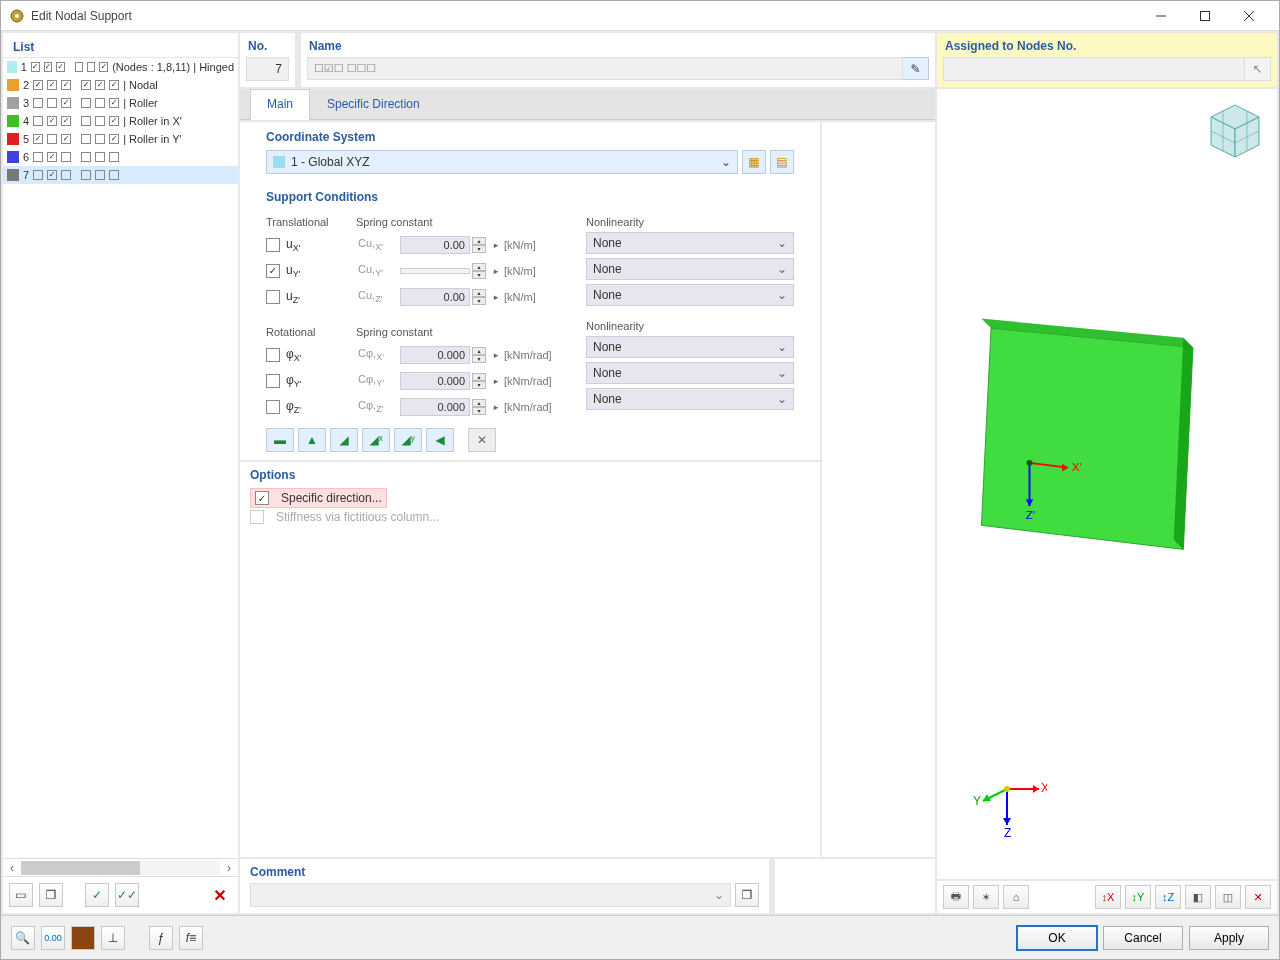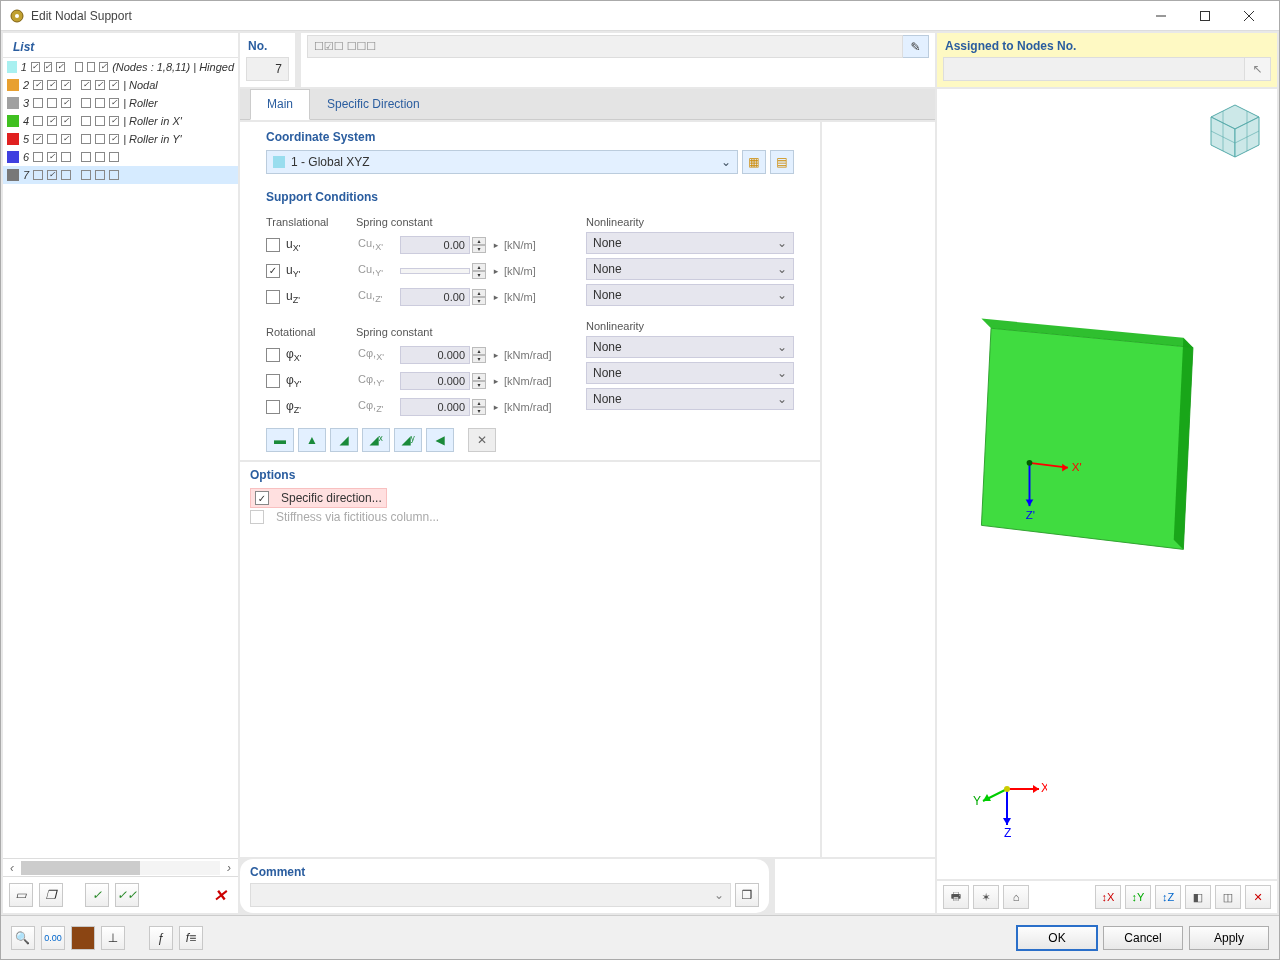--- a/index.html
+++ b/index.html
@@ -4,21 +4,21 @@
 <style>
 * { box-sizing: border-box; font-family: "Segoe UI", Tahoma, sans-serif; font-size: 12px; }
 body { margin: 0; background: #f0f0f0; color: #333; }
 .window { width: 1280px; height: 960px; background: #fff; display: flex; flex-direction: column; border: 1px solid #aaa; }
 .titlebar { height: 30px; display: flex; align-items: center; padding: 0 8px; border-bottom: 1px solid #ddd; background: #fff; }
 .titlebar .title { flex: 1; color: #444; }
 .titlebar .icon { width: 16px; height: 16px; margin-right: 6px; }
 .titlebar .wbtn { width: 44px; height: 30px; display: flex; align-items: center; justify-content: center; }
 
 .body { flex: 1; display: flex; background: #e8e8e8; padding: 2px; gap: 2px; overflow: hidden; }
-.left { width: 235px; display: flex; flex-direction: column; background: #fff; font-style: italic; }
+.left { width: 235px; display: flex; flex-direction: column; background: #fff; }
 .center { flex: 1; display: flex; flex-direction: column; gap: 2px; }
 .right { width: 340px; display: flex; flex-direction: column; gap: 2px; }
 
 .panel { background: #fff; }
 .sectionhead { color: #2a5d9f; font-weight: 600; padding: 7px 10px 3px; border-bottom: 1px solid #e5e5e5; }
 
 .listbox { flex: 1; overflow: hidden; }
 .listrow { display: flex; align-items: center; height: 18px; padding: 0 4px; gap: 4px; white-space: nowrap; }
 .listrow.sel { background: #d6ebff; }
 .sw { width: 12px; height: 12px; display: inline-block; }
@@ -247,20 +247,21 @@
       </div>
     </div>
 
     <div class="center">
       <div class="row1">
         <div class="panel nocell">
           <div class="hdr">No.</div>
           <div class="nofield">7</div>
         </div>
         <div class="panel namecell">
+          <div class="hdr">Name</div>
           <div class="namefield">
             <div class="inp">☐☑☐  ☐☐☐</div>
             <div class="ebtn">✎</div>
           </div>
         </div>
       </div>
 
       <div class="panel" style="padding:0;">
         <div class="tabs">
           <div class="tab inactive">Main</div>
@@ -435,21 +436,21 @@
               <span class="chk" style="border-color:#ccc"></span>
               <span>Stiffness via fictitious column...</span>
             </div>
           </div>
           <div class="panel" style="flex:1"></div>
         </div>
         <div class="formright panel"></div>
       </div>
 
       <div style="display:flex; gap:6px;">
-        <div class="commentbox panel" style="flex:1;border-radius:13px;">
+        <div class="commentbox panel" style="flex:1;">
           <h4 style="color:#2a5d9f;font-weight:600;margin:0 0 4px">Comment</h4>
           <div class="commentrow">
             <div class="cdd">
                 <span>⌄</span>
               </div>
             <span class="tbtn">❐</span>
           </div>
         </div>
         <div class="panel" style="width:160px;"></div>
       </div>

